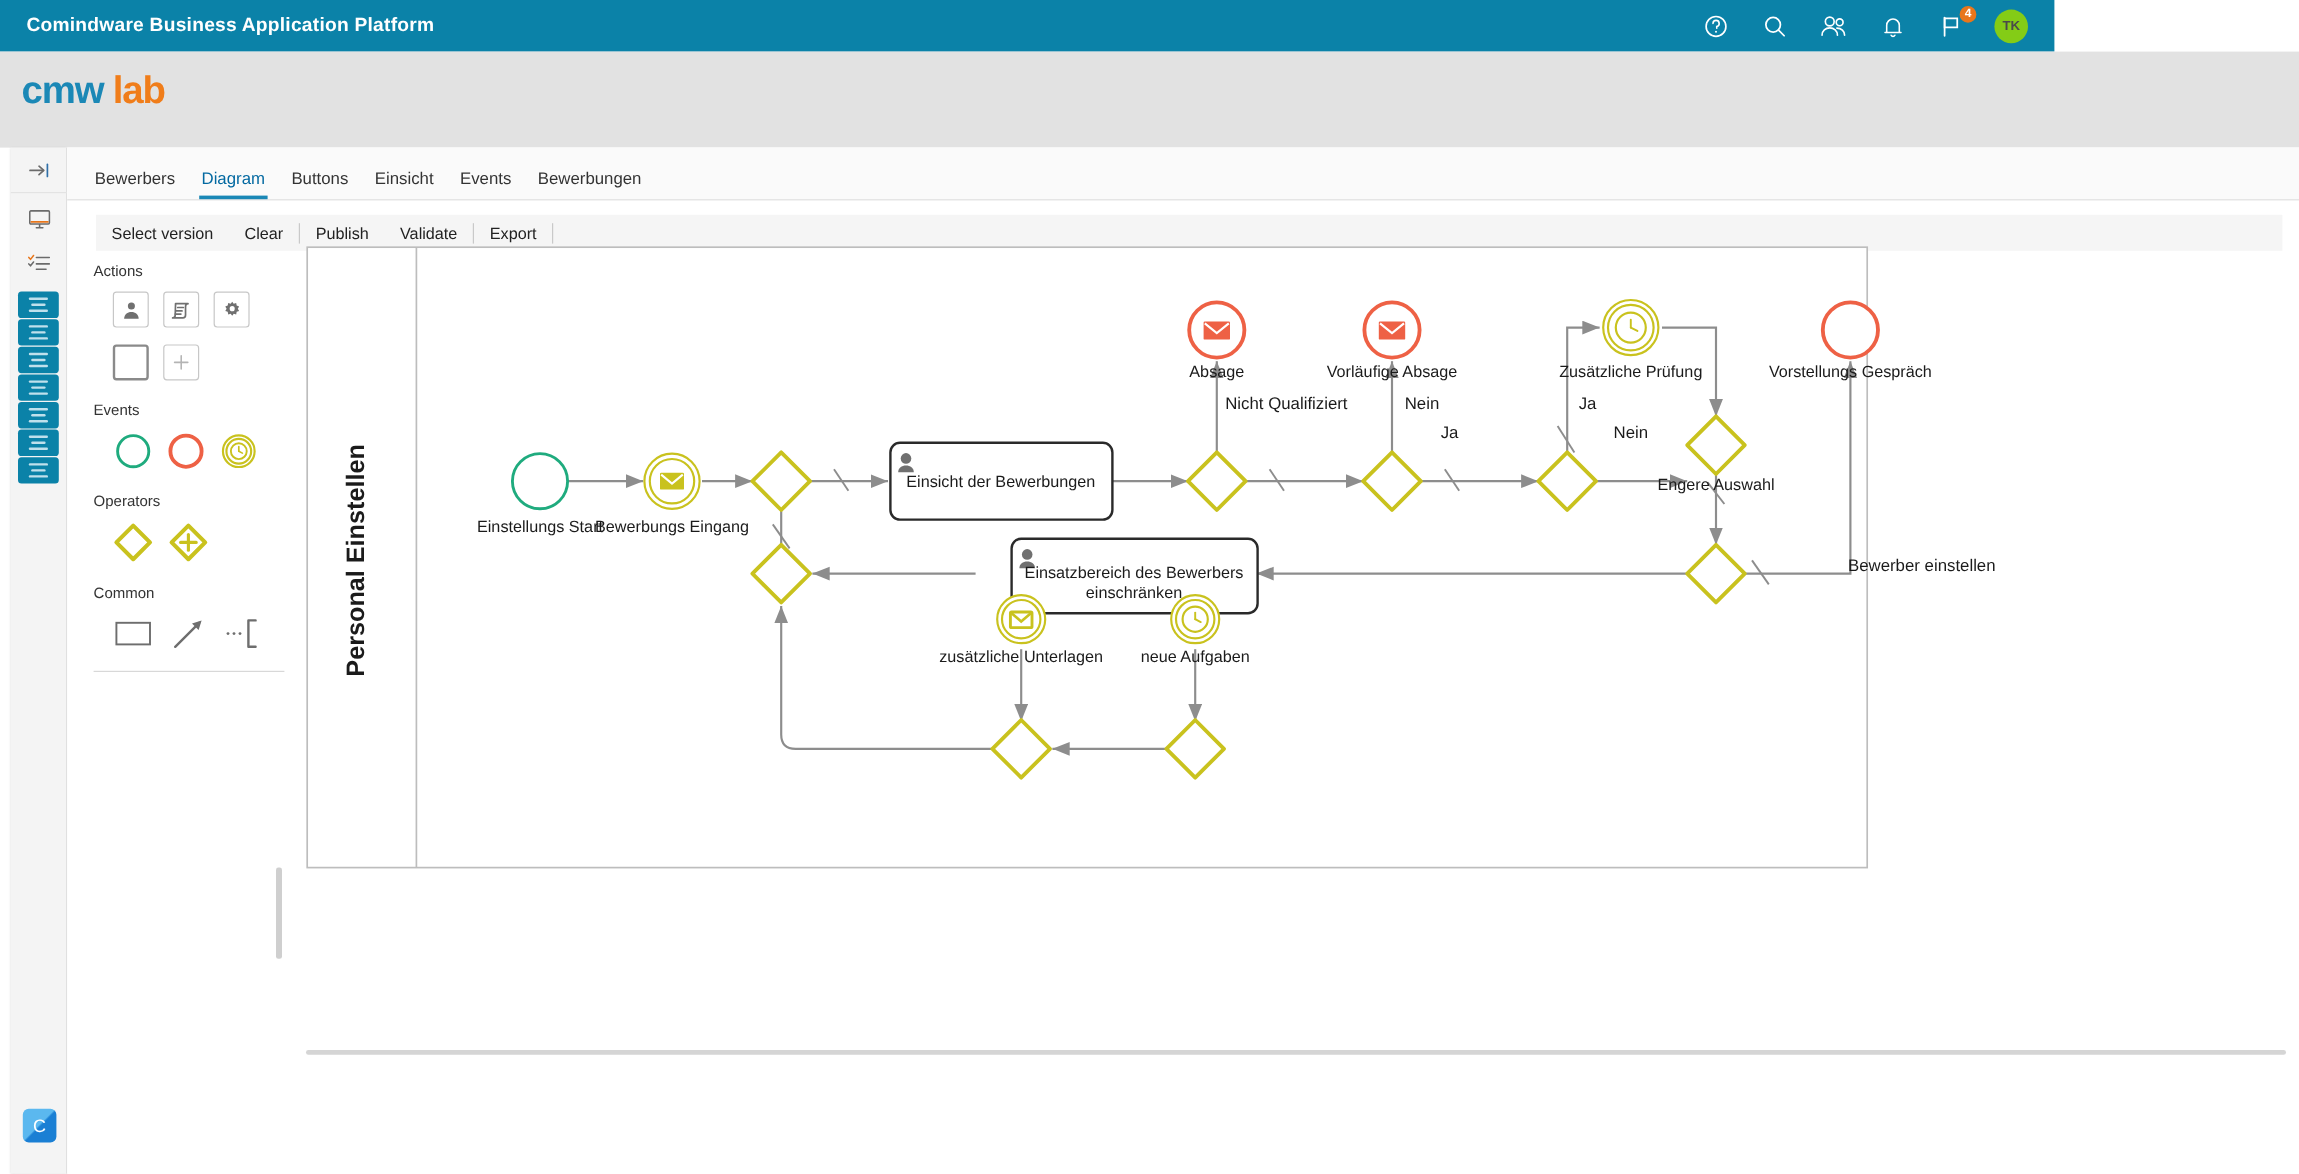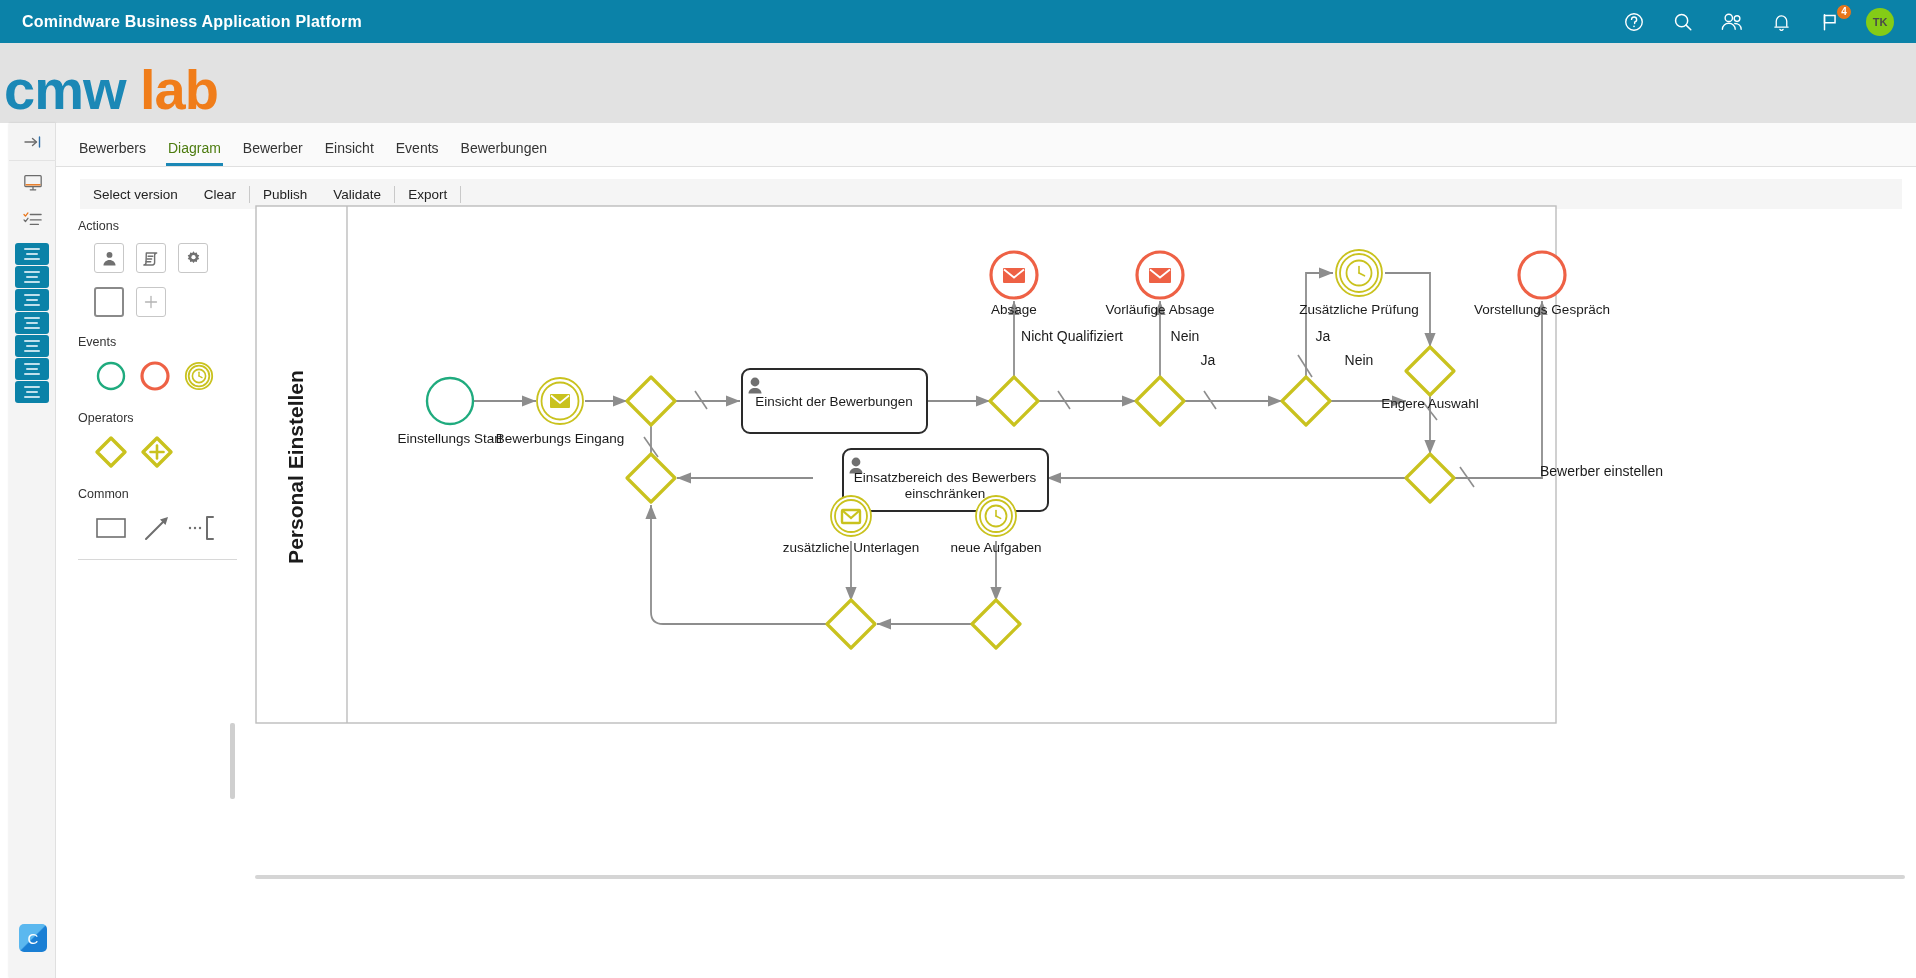--- a/index.html
+++ b/index.html
@@ -5,21 +5,21 @@
   * { box-sizing: border-box; }
   html, body {
     margin: 0; padding: 0;
     width: 1916px; height: 978px;
     overflow: hidden;
     background: #ffffff;
     font-family: "Liberation Sans", sans-serif;
   }
   
   #topbar {
-    position: absolute; left: 0; top: 0; width: 1916px; height: 43px;
+    position: absolute; left: 0; top: 0; width: 1712px; height: 43px;
     background: #0b82a8;
     display: flex; align-items: center;
   }
   #topbar-title {
     color: #ffffff; font-size: 16px; font-weight: bold;
     margin-left: 22px; letter-spacing: .2px;
   }
   #topbar-icons {
     margin-left: auto; display: flex; align-items: center; gap: 23px;
     margin-right: 22px;
@@ -39,22 +39,22 @@
     font-size: 11px; font-weight: bold;
     display: flex; align-items: center; justify-content: center;
     cursor: pointer;
   }
   
   #logo-strip {
     position:absolute; left:0; top:43px; width:1916px; height:80px;
     background:#e2e2e2;
   }
   #logo {
-    position:absolute; left:4px; top:14px;
-    font-size: 56px; font-weight: bold; letter-spacing:-1px;
+    position:absolute; left:18px; top:14px;
+    font-size: 32px; font-weight: bold; letter-spacing:-1px;
   }
   #logo .cmw { color:#1b88b6; }
   #logo .lab { color:#f07d1a; }
   
   #rail {
     position:absolute; left:9px; top:123px; width:47px; height:855px;
     background:#f4f4f4; border-right:1px solid #e0e0e0;
     box-shadow: 0 0 2px rgba(0,0,0,.12);
   }
   .rail-btn {
@@ -84,21 +84,21 @@
   }
   #tabs {
     position:absolute; left:0; top:0; width:1860px; height:44px;
     background:#fafafa; border-bottom:1px solid #e0e0e0;
     display:flex; align-items:flex-end; padding-left:12px;
   }
   .tab {
     font-size:14px; color:#333; padding: 0 11px 10px 11px; cursor:pointer;
     position:relative; white-space:nowrap;
   }
-  .tab.active { color:#4d7c0f;margin-top:40px; }
+  .tab.active { color:#0369a1;margin-top:40px; }
   .tab.active:after {
     content:""; position:absolute; left:9px; right:9px; bottom:0; height:3px;
     background:#1b88b6;
   }
   #toolbar {
     position:absolute; left:24px; top:56px; width:1822px; height:30px;
     background:#f5f5f5; display:flex; align-items:center;
   }
   .tbtn { font-size:13.5px; color:#222; padding: 0 13px; cursor:pointer; white-space:nowrap; }
   .tsep { width:1px; height:17px; background:#c9c9c9; }
@@ -244,21 +244,21 @@
       </div>
     </div>
   <div id="rail-c">C</div>
 </div>
 
 <div id="content">
 
   <div id="tabs">
       <div class="tab">Bewerbers</div>
       <div class="tab active">Diagram</div>
-      <div class="tab">Bewerber</div>
+      <div class="tab">Buttons</div>
       <div class="tab">Einsicht</div>
       <div class="tab">Events</div>
       <div class="tab">Bewerbungen</div>
     </div>
 
   <div id="palette">
     <div class="pal-head">Actions</div>
     <div class="pal-row">
       <div class="pal-sq">
         <svg width="17" height="17" viewBox="0 0 18 18" fill="#707070">

